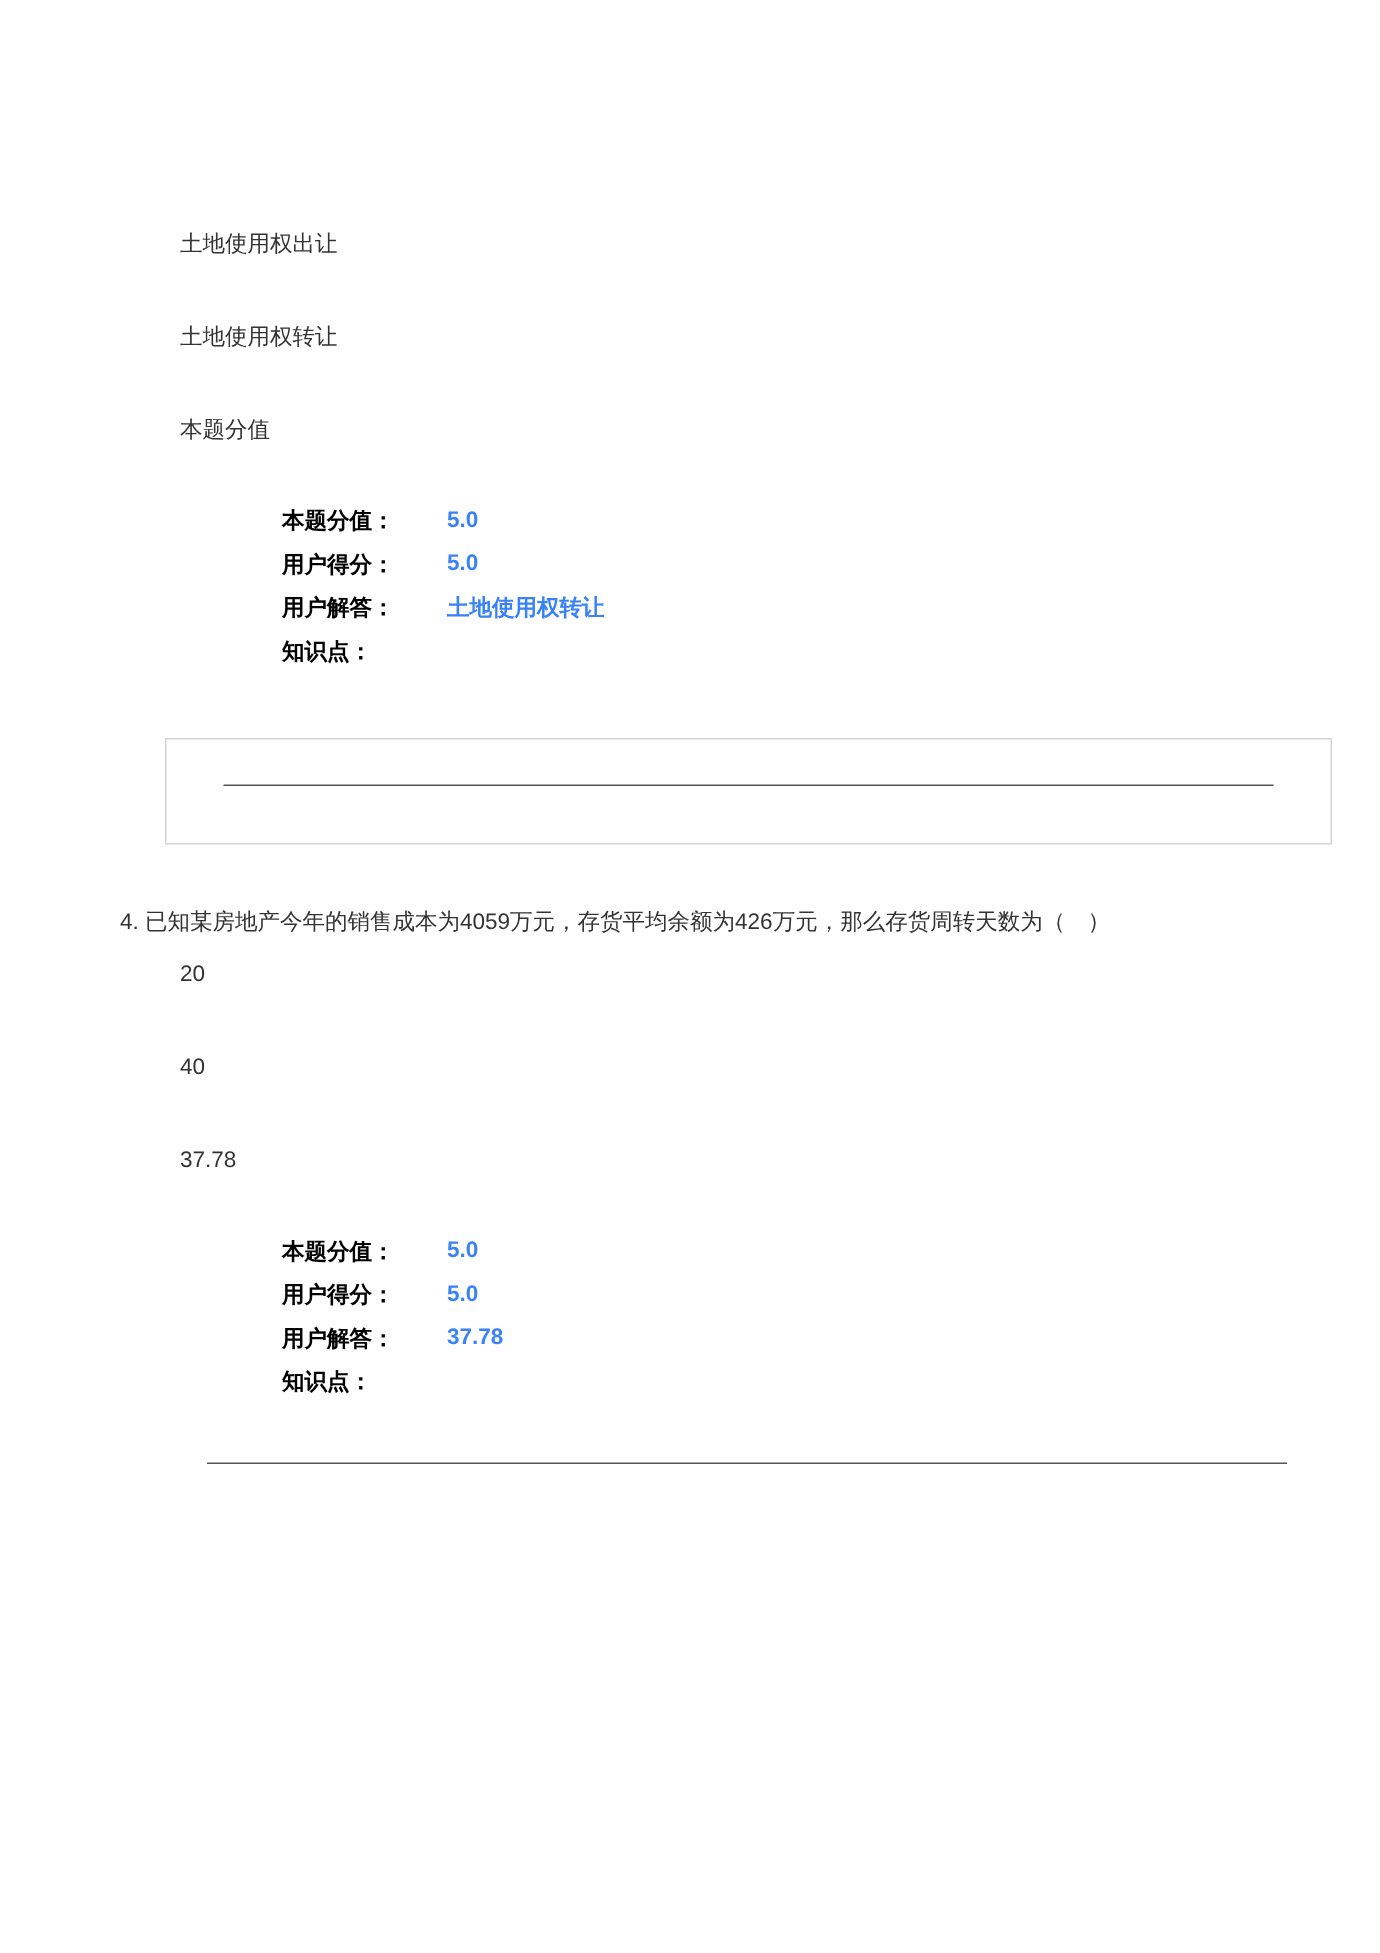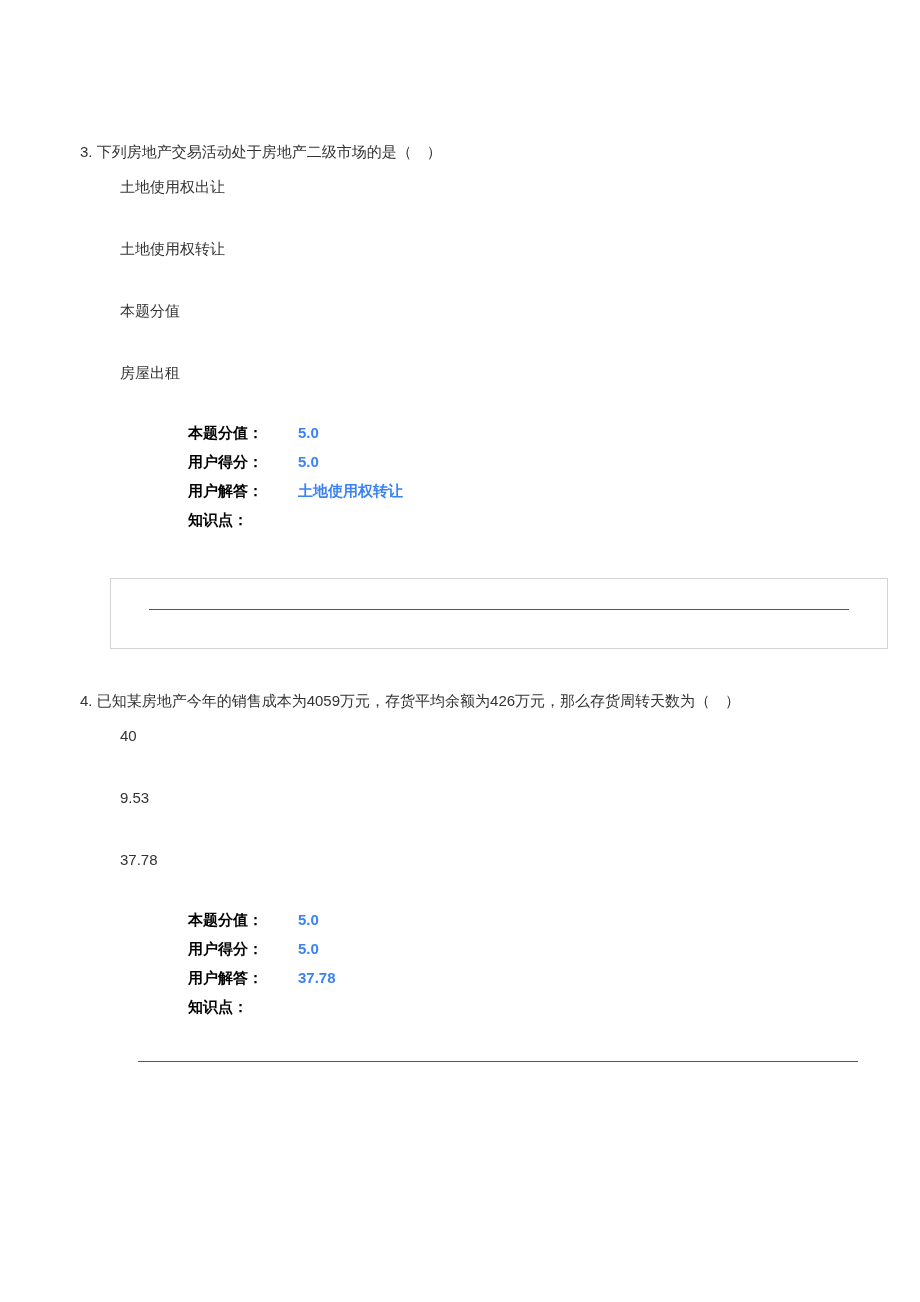--- a/index.html
+++ b/index.html
@@ -76,29 +76,24 @@
 .q4-wrap {
   margin-top: 20px;
 }
 </style>
 </head>
 <body>
 
 <div class="page">
 
   <div class="question-block">
-    <div class="q-header">
-      <span class="q-number">3.</span>
-      <span>下列房地产交易活动处于房地产二级市场的是（　）</span>
-    </div>
     <div class="options">
       <div class="option">土地使用权出让</div>
       <div class="option">土地使用权转让</div>
       <div class="option">本题分值</div>
-      <div class="option">房屋出租</div>
     </div>
     <div class="info-table">
       <div class="info-row">
         <div class="info-label">本题分值：</div>
         <div class="info-value">5.0</div>
       </div>
       <div class="info-row">
         <div class="info-label">用户得分：</div>
         <div class="info-value">5.0</div>
       </div>
@@ -115,22 +110,22 @@
       <div class="hr-inner"></div>
     </div>
   </div>
 
   <div class="question-block q4-wrap">
     <div class="q-header">
       <span class="q-number">4.</span>
       <span>已知某房地产今年的销售成本为4059万元，存货平均余额为426万元，那么存货周转天数为（　）</span>
     </div>
     <div class="options">
+      <div class="option">20</div>
       <div class="option">40</div>
-      <div class="option">9.53</div>
       <div class="option">37.78</div>
     </div>
     <div class="info-table">
       <div class="info-row">
         <div class="info-label">本题分值：</div>
         <div class="info-value">5.0</div>
       </div>
       <div class="info-row">
         <div class="info-label">用户得分：</div>
         <div class="info-value">5.0</div>

